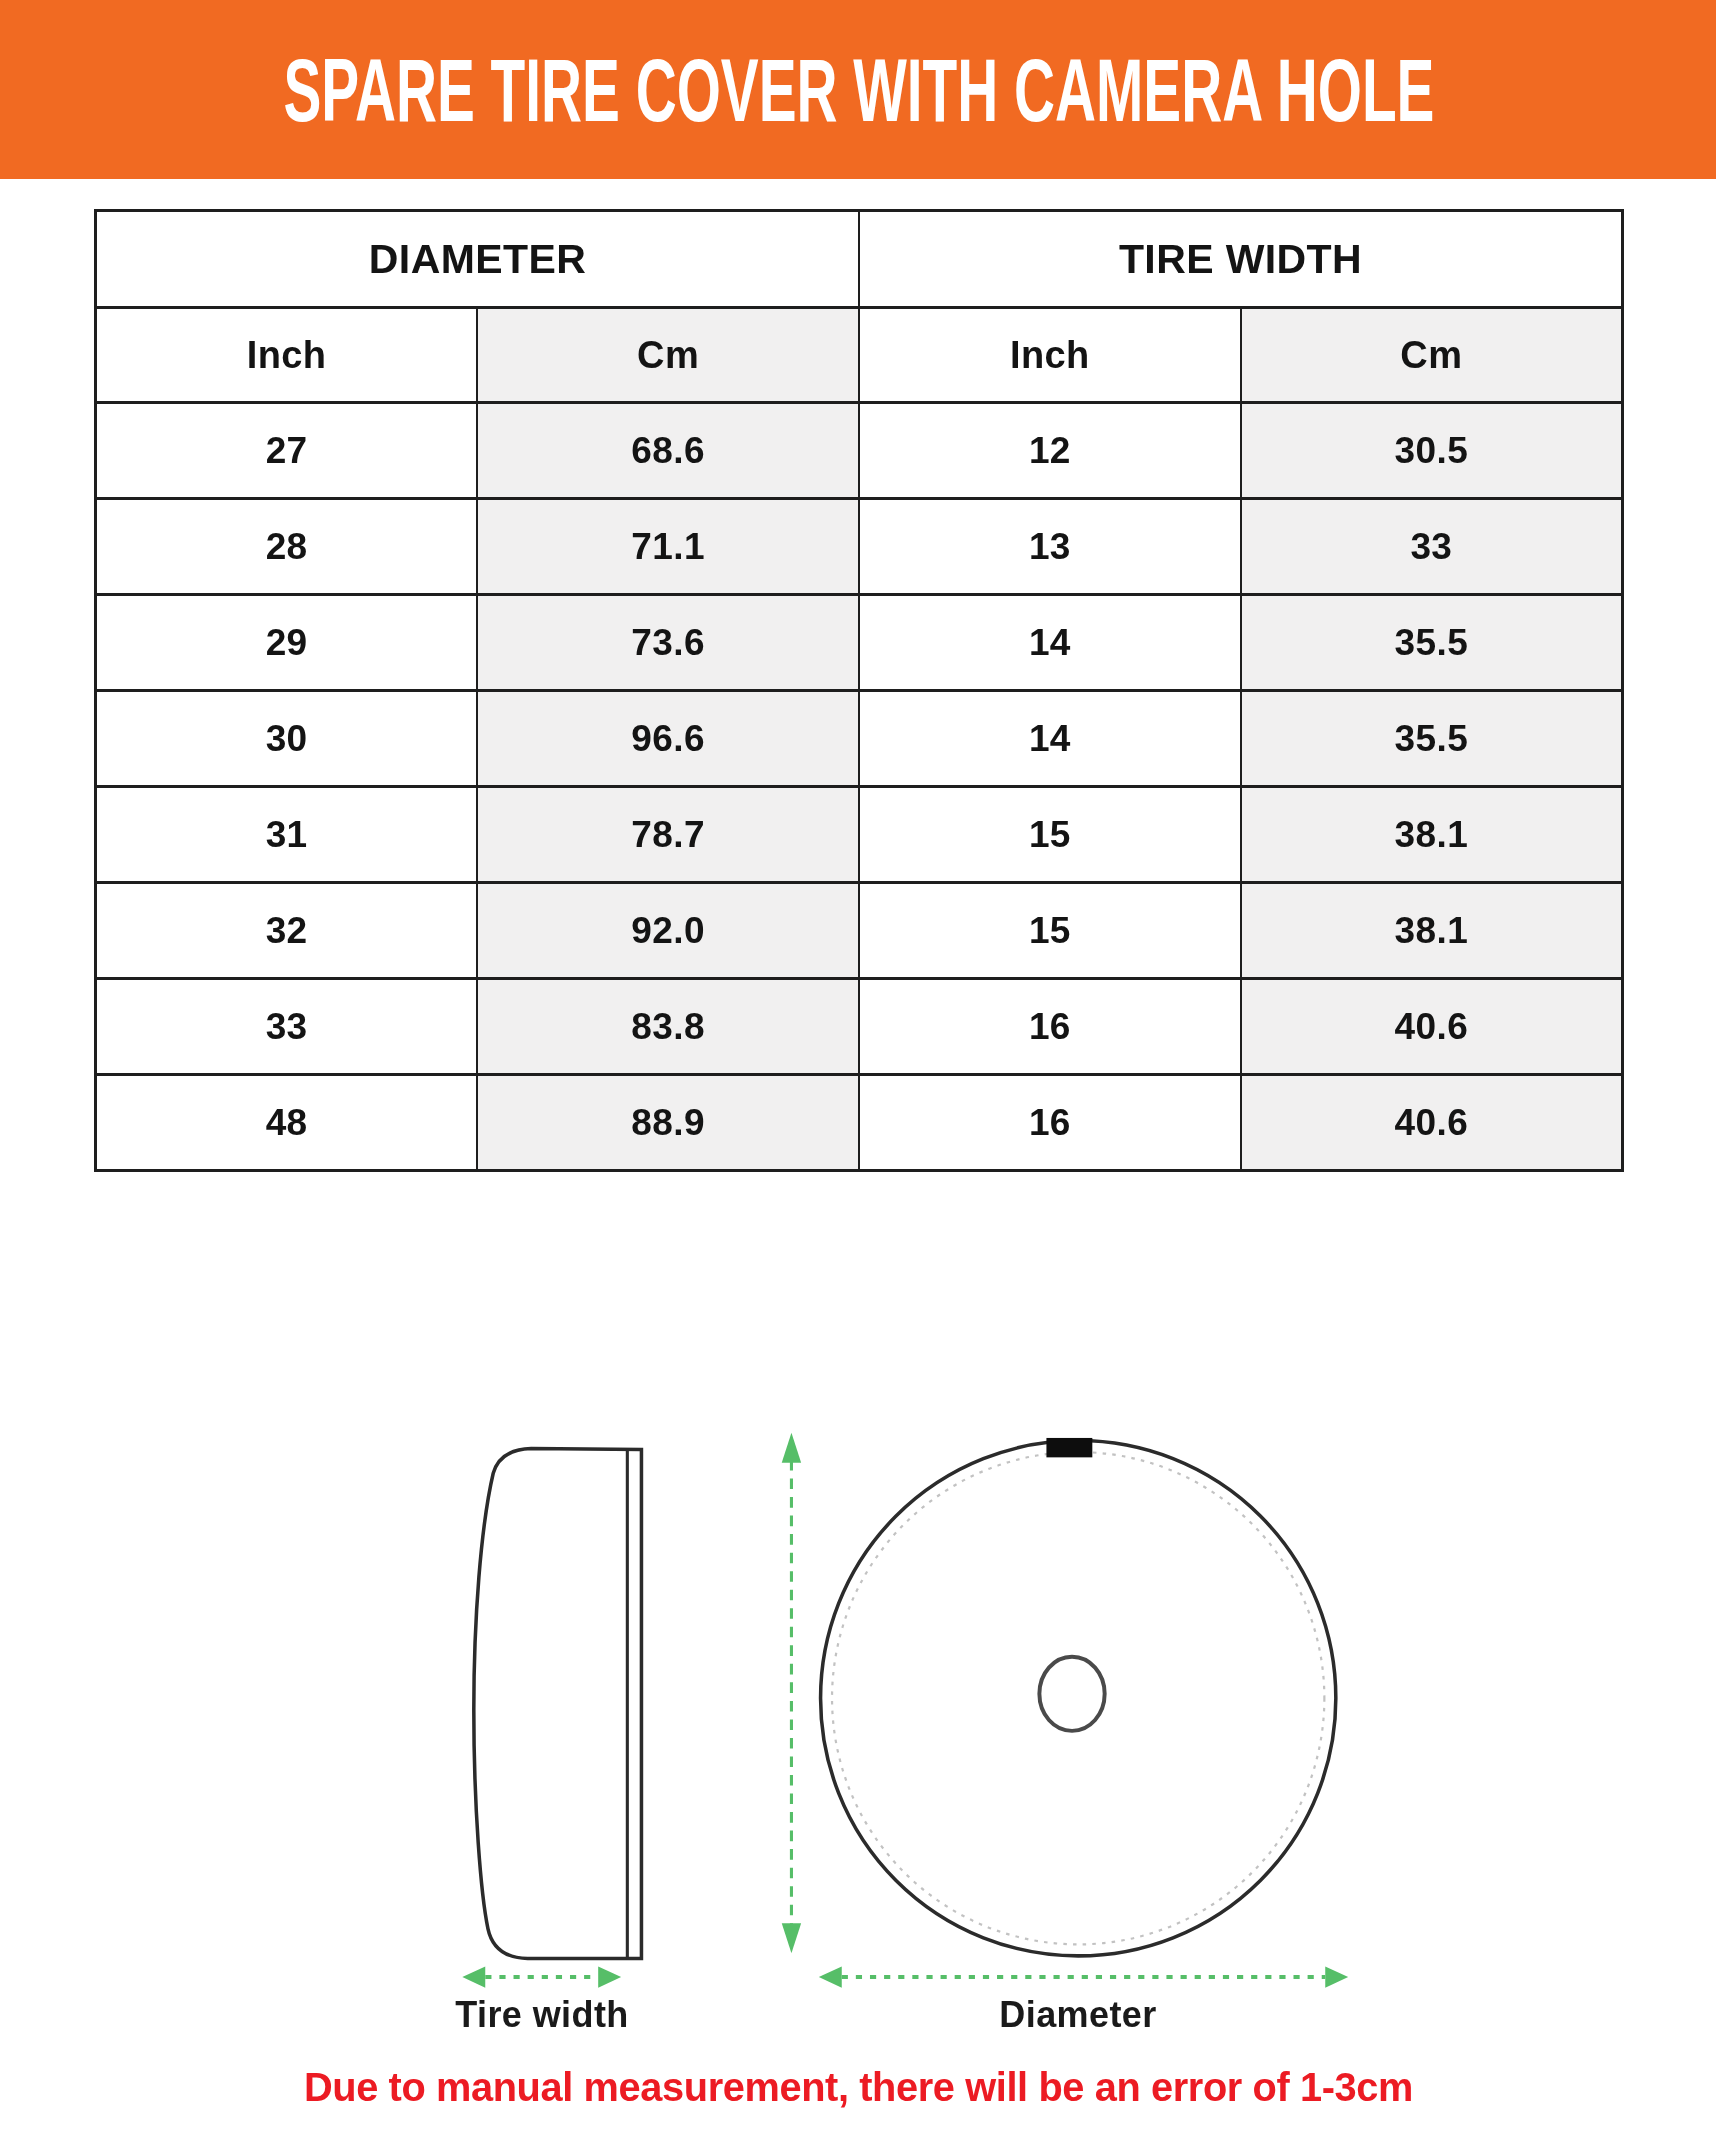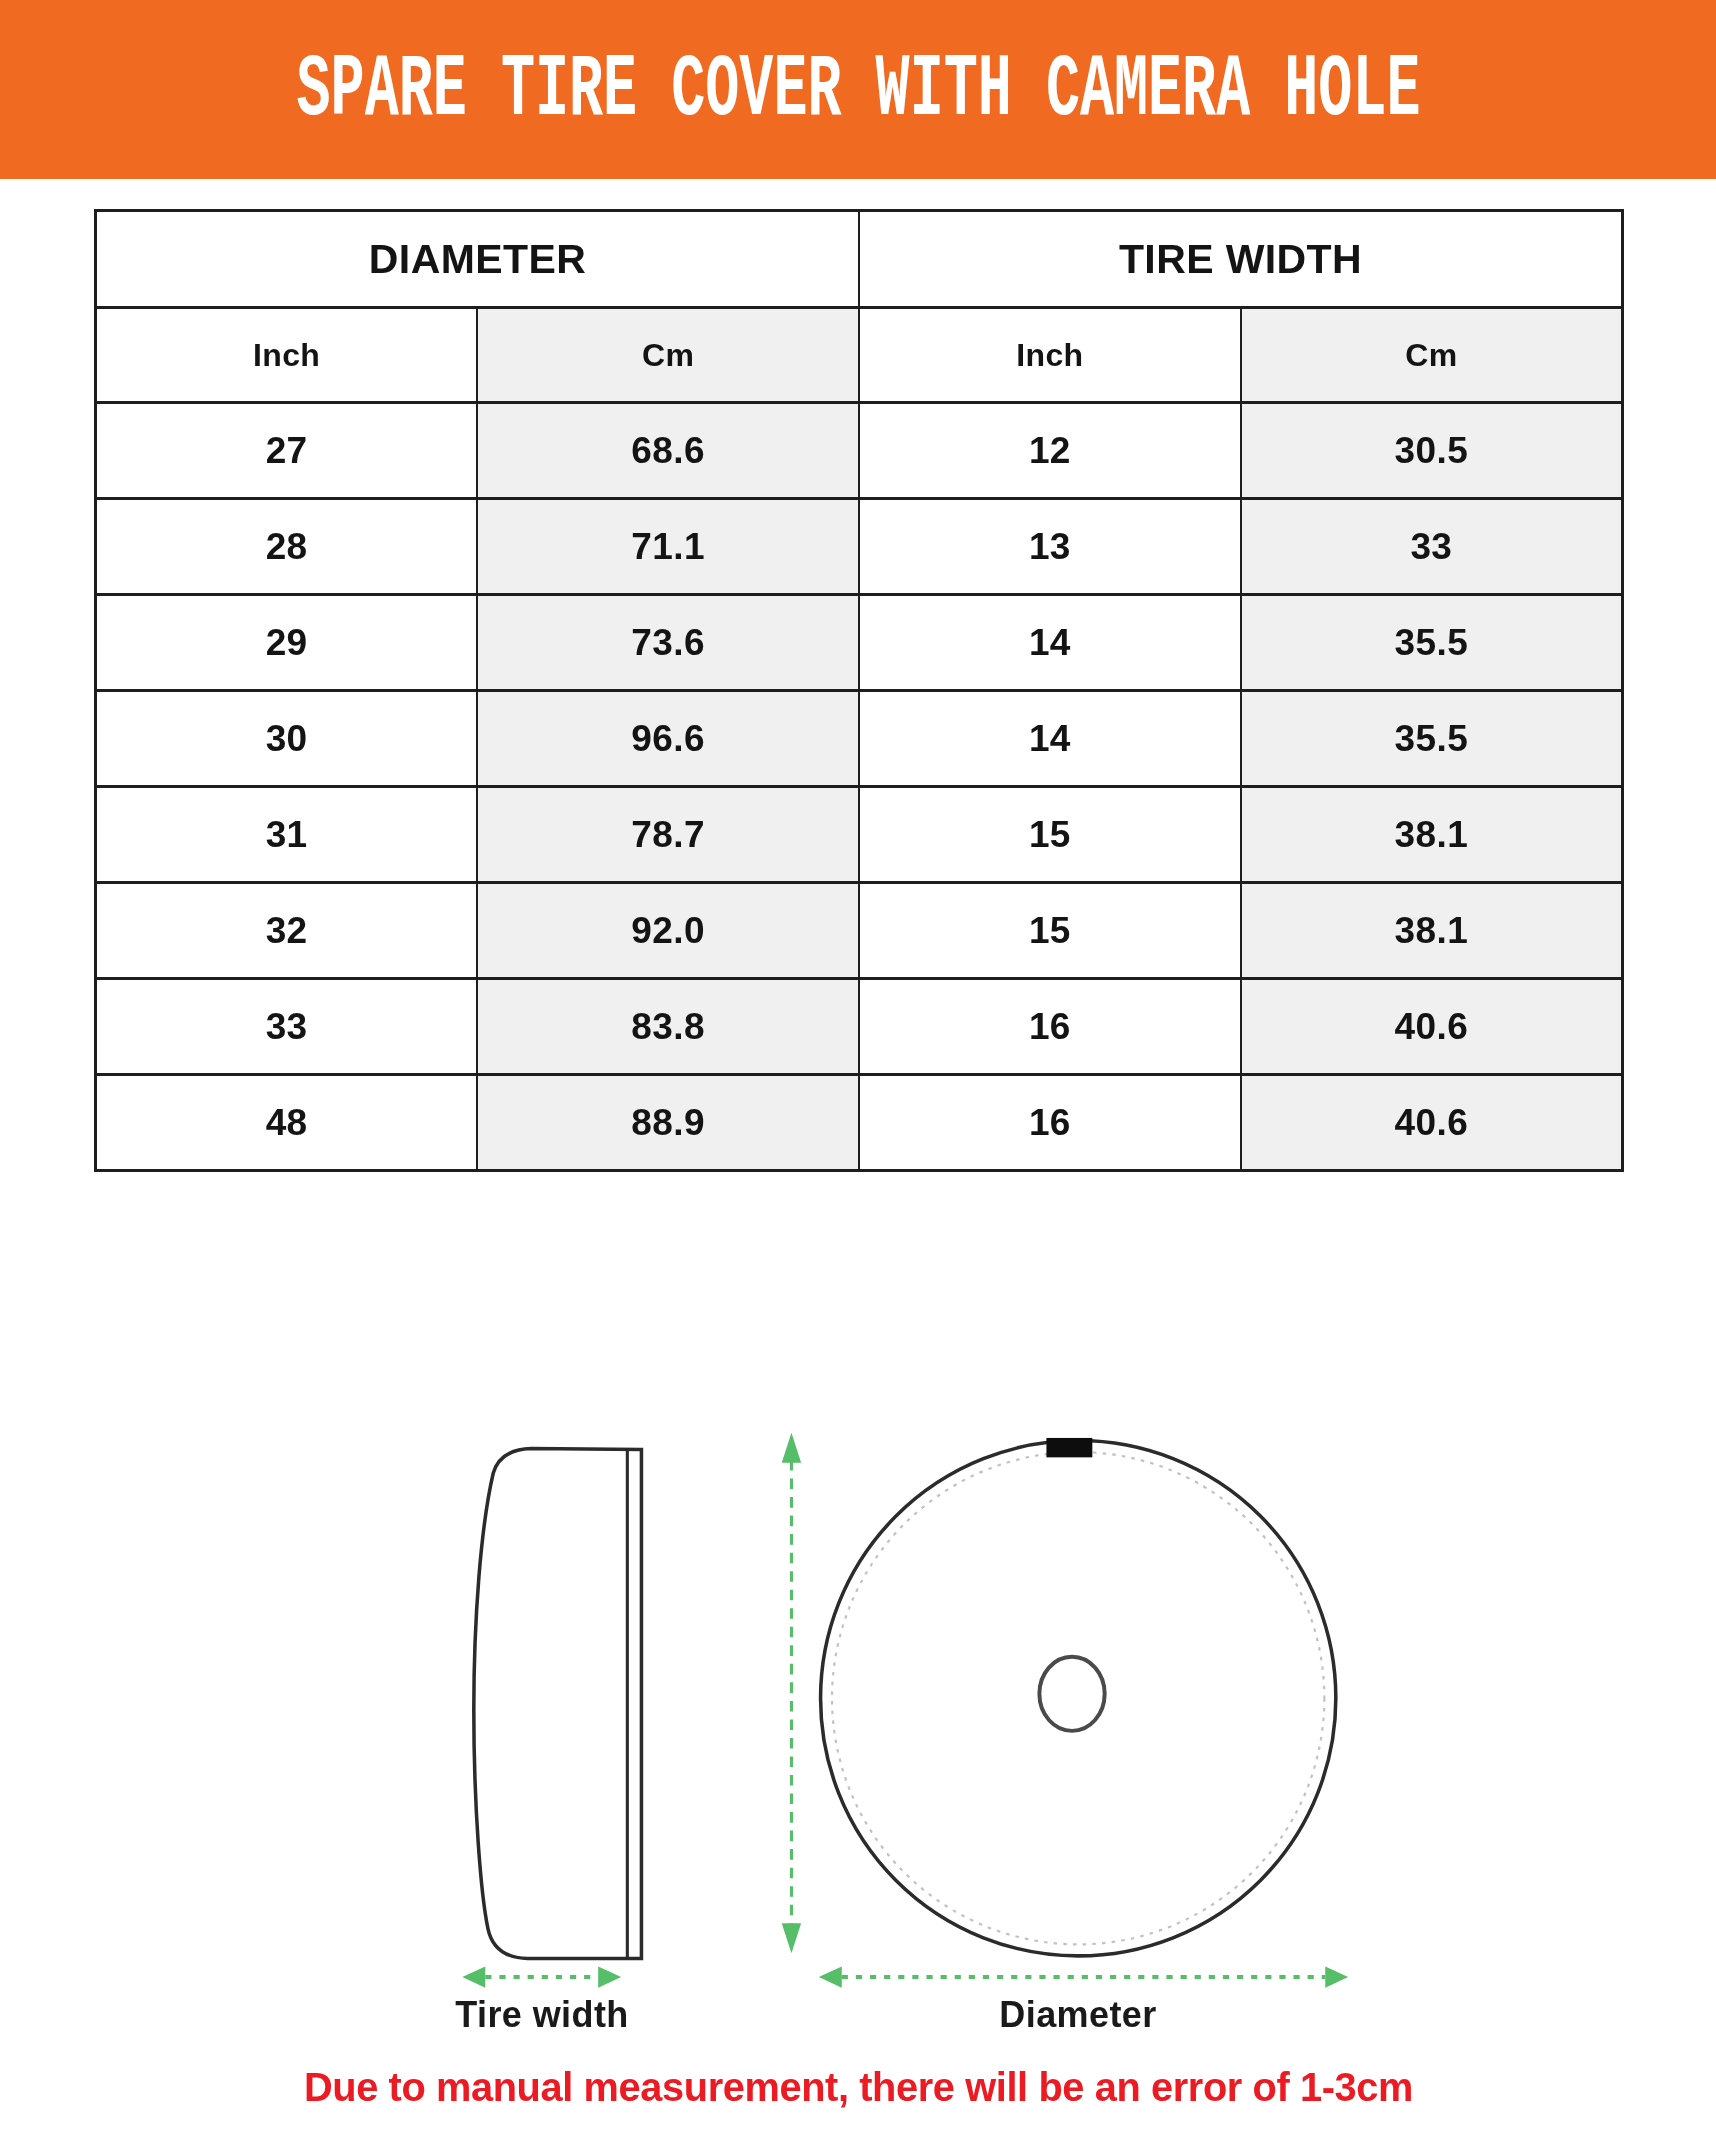--- a/index.html
+++ b/index.html
@@ -16,21 +16,21 @@
   html,body{margin:0;padding:0;}
   body{
     width:1717px;height:2149px;position:relative;background:#ffffff;
     font-family:"Liberation Sans","DejaVu Sans",sans-serif;overflow:hidden;
   }
 
   
   .banner{
     position:absolute;left:0;top:0;width:1717px;height:179px;
     background:var(--orange);
-    display:flex;align-items:center;justify-content:center;font-family:Liberation Mono, monospace;
+    display:flex;align-items:center;justify-content:center;
   }
   .banner-title{
     color:#ffffff;font-weight:700;font-size:86px;line-height:1;
     letter-spacing:0px;white-space:nowrap;
     display:inline-block;transform:scaleX(0.66) scaleY(1.04);
     transform-origin:center center;
   }
 
   
   table.size-table{
@@ -43,21 +43,21 @@
   table.size-table td{
     border-top:3.5px solid var(--border-dark);
     border-bottom:3.5px solid var(--border-dark);
     border-left:2.6px solid var(--border-dark);
     border-right:2.6px solid var(--border-dark);
     text-align:center;vertical-align:middle;
     color:#141414;background:#ffffff;
     font-weight:700;letter-spacing:0.4px;
   }
   tr.group-row th{height:97px;font-size:41px;}
-  tr.colhead-row th{height:95px;font-size:32px;}
+  tr.colhead-row th{height:95px;font-size:38px;}
   table.size-table td{height:96px;font-size:37px;}
   .gray{background:var(--cell-gray) !important;}
 
   
   svg.diagram{position:absolute;left:0;top:1376px;}
   .outline{fill:#ffffff;stroke:var(--line-dark);stroke-width:4;}
   .thinline{fill:none;stroke:var(--line-dark);stroke-width:3.5;}
   .dotted-circle{fill:none;stroke:var(--dot-gray);stroke-width:2.5;stroke-dasharray:4 7;}
   .hole{fill:#ffffff;stroke:var(--hole-gray);stroke-width:4.5;}
   .tag{fill:#0D0D0D;stroke:none;}

